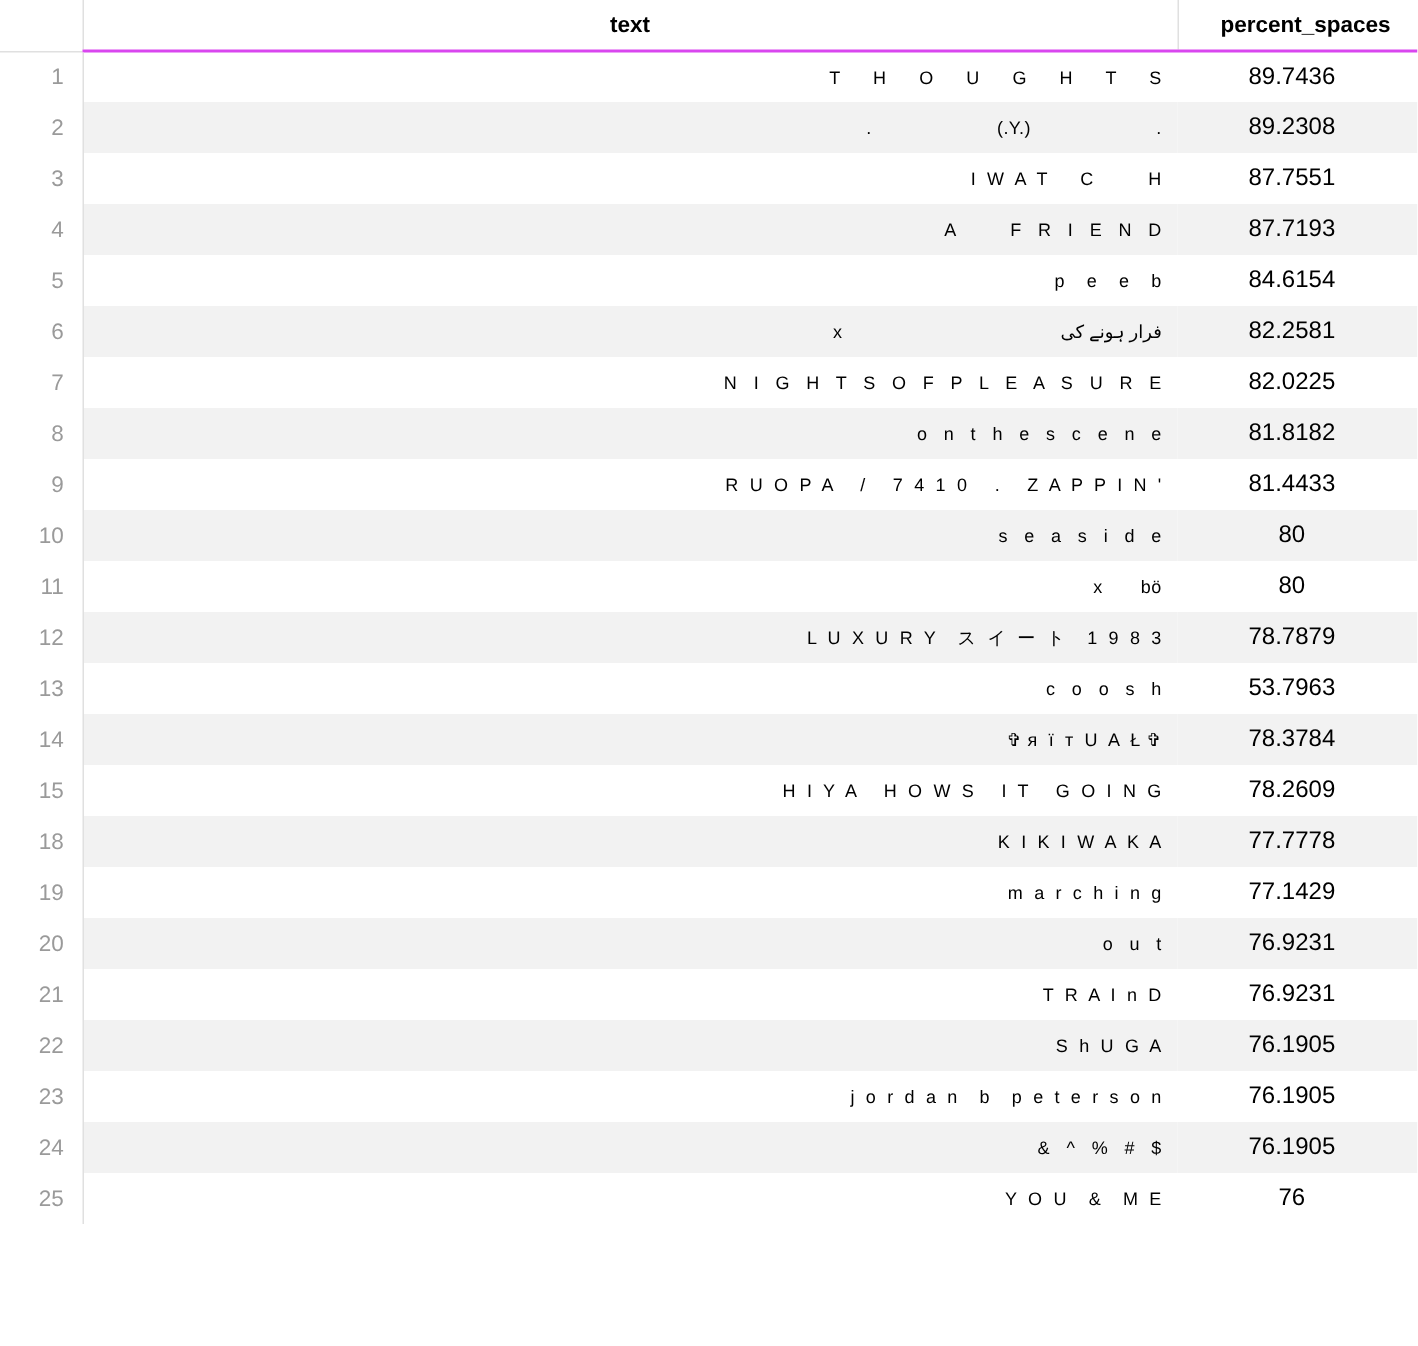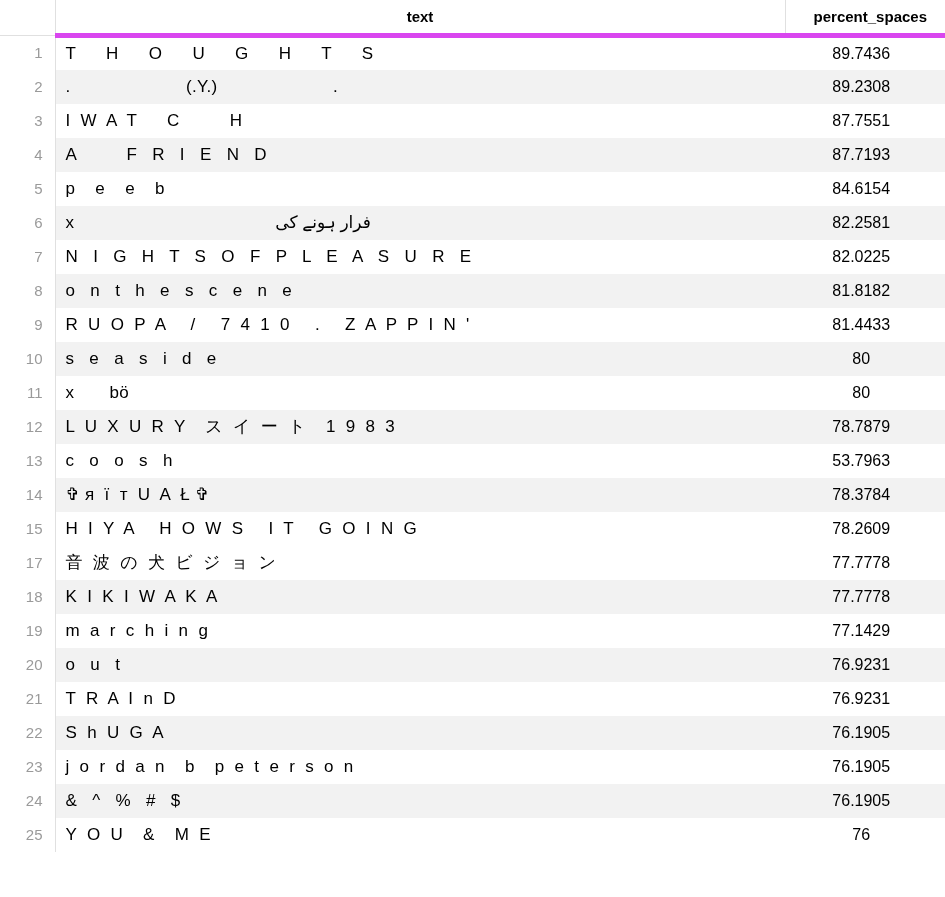--- a/index.html
+++ b/index.html
@@ -16,21 +16,21 @@
   }
   table {
     width: 100%;
     border-collapse: collapse;
     table-layout: fixed;
   }
   thead th {
     font-weight: 600;
     text-align: center;
     padding: 8px 10px;
-    border-bottom: 5px solid #d946ef;
+    border-bottom: 2px solid #d946ef;
     background: #fff;
     font-size: 15px;
   }
   thead th.col-idx {
     width: 55px;
     border-right: 1px solid #e0e0e0;
     border-bottom: 1px solid #e0e0e0;
   }
   thead th.col-text {
     text-align: center;
@@ -53,24 +53,25 @@
     text-align: right;
     color: #9a9a9a;
     padding: 0 12px 0 0;
     border-right: 1px solid #e0e0e0;
     font-size: 15px;
     background: #fff;
   }
   td.cell-text {
     padding: 0 10px;
     white-space: pre;
-    font-size: 17px;
+    font-size: 12px;
     letter-spacing: 0.3px;
     overflow: hidden;
     border-right: 1px solid #ffffff00;
+    text-align: right;
   }
   td.cell-num {
     width: 160px;
     text-align: center;
     padding: 0 18px 0 10px;
     font-size: 16px;
   }
 </style>
 </head>
 <body>
@@ -158,25 +159,20 @@
         <tr class="even">
           <td class="cell-idx">14</td>
           <td class="cell-text">✞ я  ї  т  U  A  Ł ✞</td>
           <td class="cell-num">78.3784</td>
         </tr>
         <tr>
           <td class="cell-idx">15</td>
           <td class="cell-text">H  I  Y  A     H  O  W  S     I  T     G  O  I  N  G</td>
           <td class="cell-num">78.2609</td>
         </tr>
-        <tr>
-          <td class="cell-idx">17</td>
-          <td class="cell-text">音  波  の  犬  ビ  ジ  ョ  ン</td>
-          <td class="cell-num">77.7778</td>
-        </tr>
         <tr class="even">
           <td class="cell-idx">18</td>
           <td class="cell-text">K  I  K  I  W  A  K  A</td>
           <td class="cell-num">77.7778</td>
         </tr>
         <tr>
           <td class="cell-idx">19</td>
           <td class="cell-text">m  a  r  c  h  i  n  g</td>
           <td class="cell-num">77.1429</td>
         </tr>

